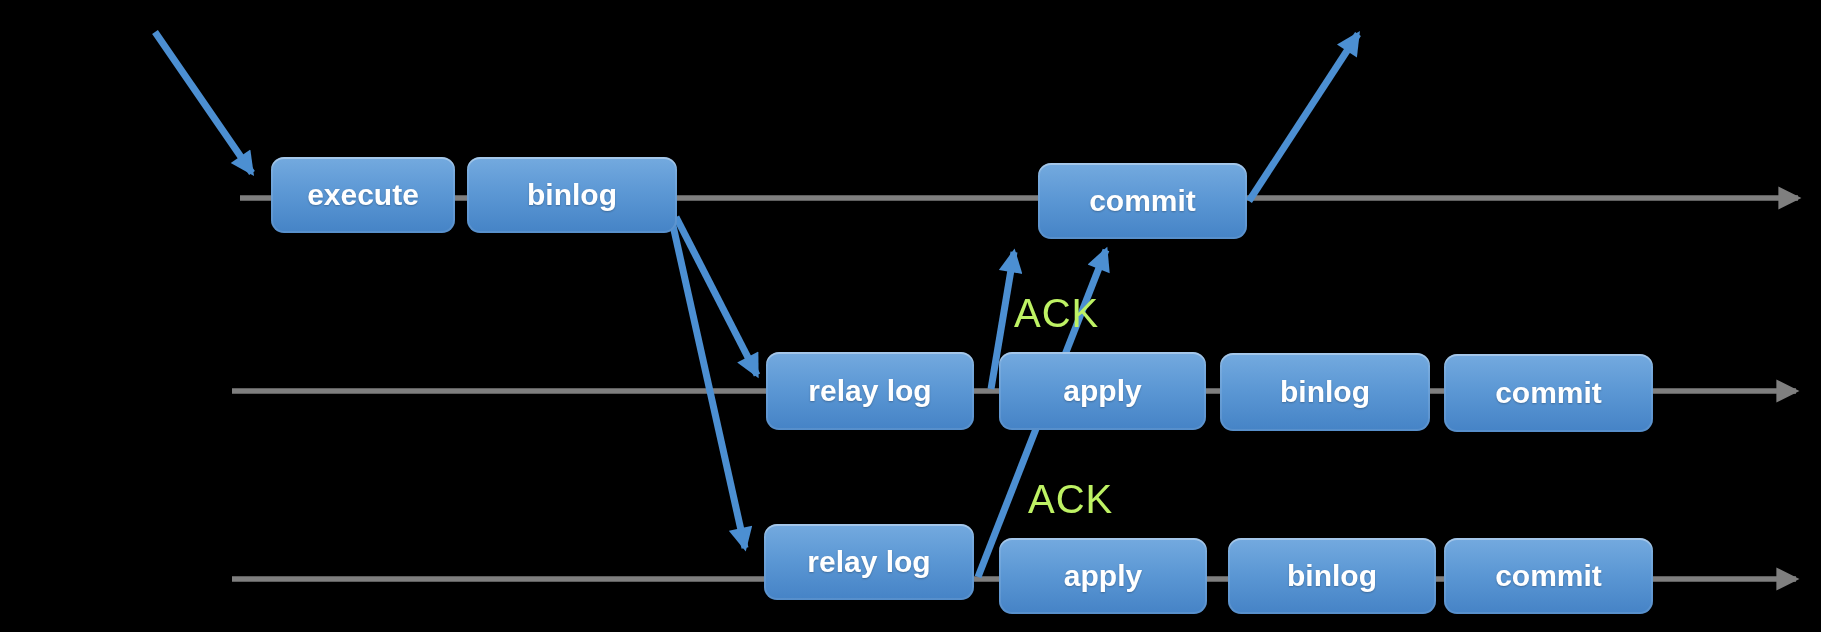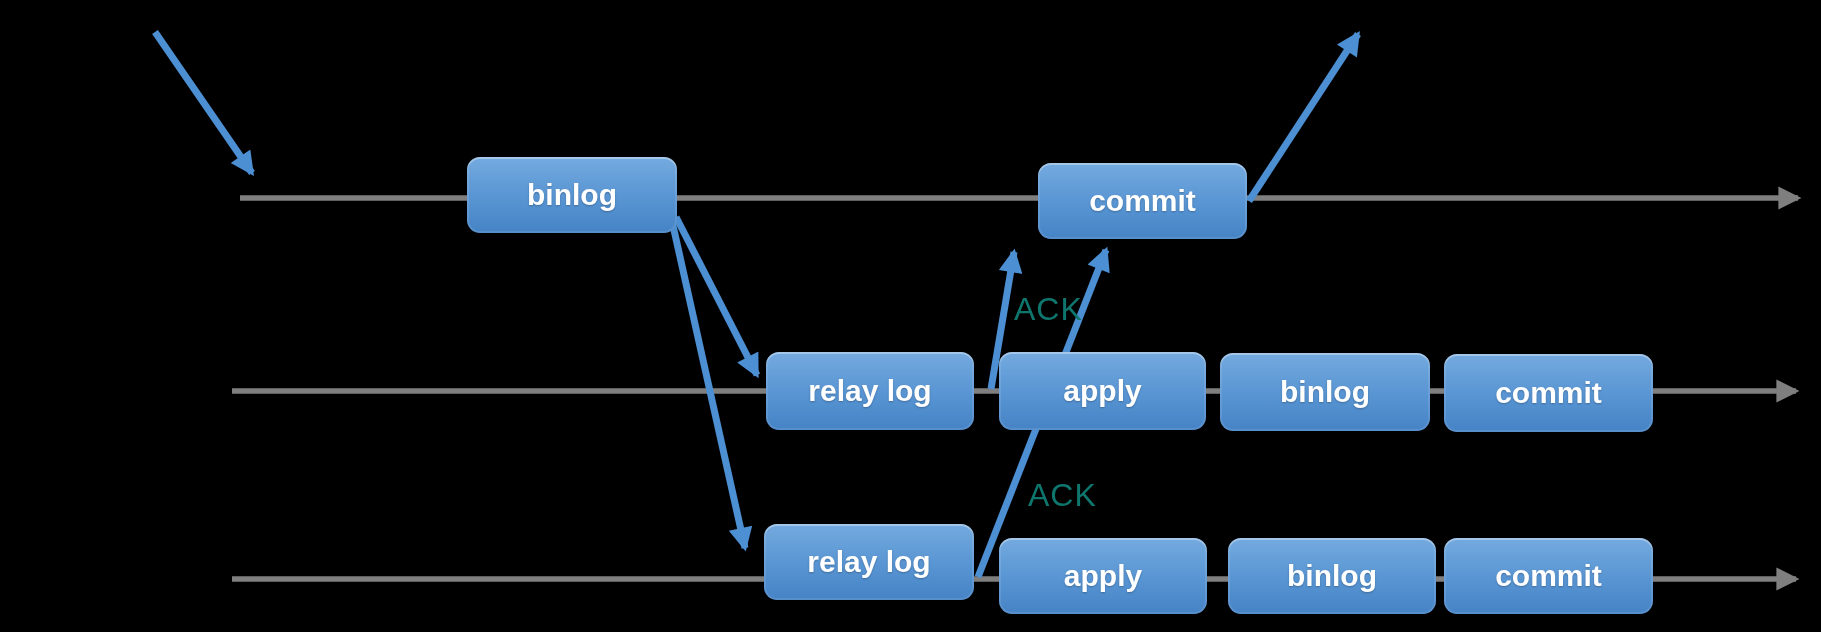--- a/index.html
+++ b/index.html
@@ -32,22 +32,22 @@
   #b-r2-apply   {left:999px;top:352px;width:207px;height:78px;}
   #b-r2-binlog  {left:1220px;top:353px;width:210px;height:78px;}
   #b-r2-commit  {left:1444px;top:354px;width:209px;height:78px;}
   
   #b-r3-relaylog{left:764px;top:524px;width:210px;height:76px;}
   #b-r3-apply   {left:999px;top:538px;width:208px;height:76px;}
   #b-r3-binlog  {left:1228px;top:538px;width:208px;height:76px;}
   #b-r3-commit  {left:1444px;top:538px;width:209px;height:76px;}
   .ack{
     position:absolute;
-    color:#0f766e;
-    font-size:32px;
+    color:#bef264;
+    font-size:40px;
     font-weight:400;
     letter-spacing:1px;
     white-space:nowrap;
   }
   #ack-1{left:1014px;top:291px;}
   #ack-2{left:1028px;top:477px;}
 </style>
 </head>
 <body>
 
@@ -68,20 +68,23 @@
     <line x1="232" y1="579" x2="1796" y2="579" stroke="#7F7F7F" stroke-width="5.5" marker-end="url(#mg)"></line>
 
     <line x1="155" y1="32" x2="252" y2="173" stroke="#4C8FD2" stroke-width="7" marker-end="url(#mb)"></line>
     <line x1="1249" y1="201" x2="1358" y2="34" stroke="#4C8FD2" stroke-width="7" marker-end="url(#mb)"></line>
     <line x1="676" y1="217" x2="757" y2="375" stroke="#4C8FD2" stroke-width="7" marker-end="url(#mb)"></line>
     <line x1="672" y1="221" x2="745" y2="548" stroke="#4C8FD2" stroke-width="7" marker-end="url(#mb)"></line>
     <line x1="991" y1="389" x2="1014" y2="252" stroke="#4C8FD2" stroke-width="7" marker-end="url(#mb)"></line>
     <line x1="978" y1="577" x2="1106" y2="250" stroke="#4C8FD2" stroke-width="7" marker-end="url(#mb)"></line>
   </svg>
 
+  <div class="box" id="b-r1-execute">
+    <span>execute</span>
+  </div>
   <div class="box" id="b-r1-binlog">
     <span>binlog</span>
   </div>
   <div class="box" id="b-r1-commit">
     <span>commit</span>
   </div>
 
   <div class="box" id="b-r2-relaylog">
     <span>relay log</span>
   </div>

